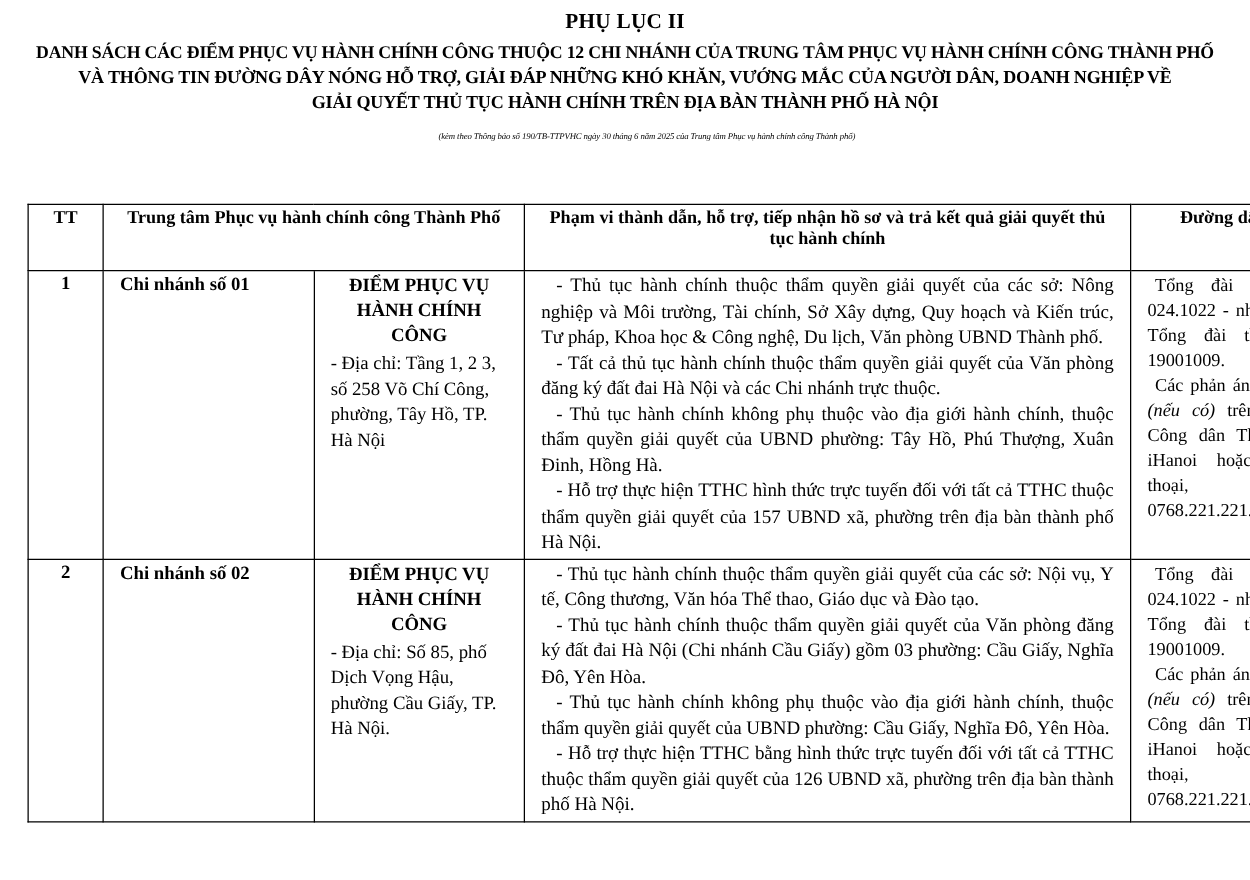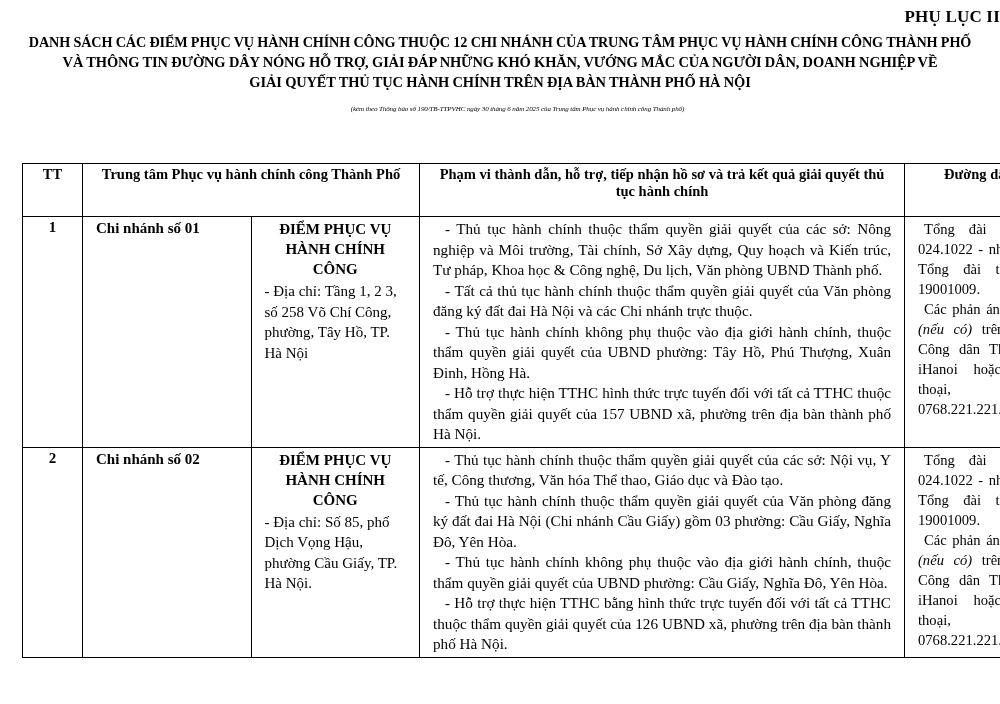--- a/index.html
+++ b/index.html
@@ -25,21 +25,21 @@
 
   
   .page-number {
     text-align: center;
     font-size: 14px;
     line-height: 16px;
     margin-top: 12px;
     font-family: "Liberation Sans", sans-serif;
   }
   .doc-title {
-    text-align: right;
+    text-align: center;
     font-size: 17px;
     font-weight: bold;
     line-height: 21px;
     margin-top: 6px;
     letter-spacing: 0.2px;
   }
   .doc-subtitle {
     text-align: center;
     font-weight: bold;
     font-size: 14.6px;

